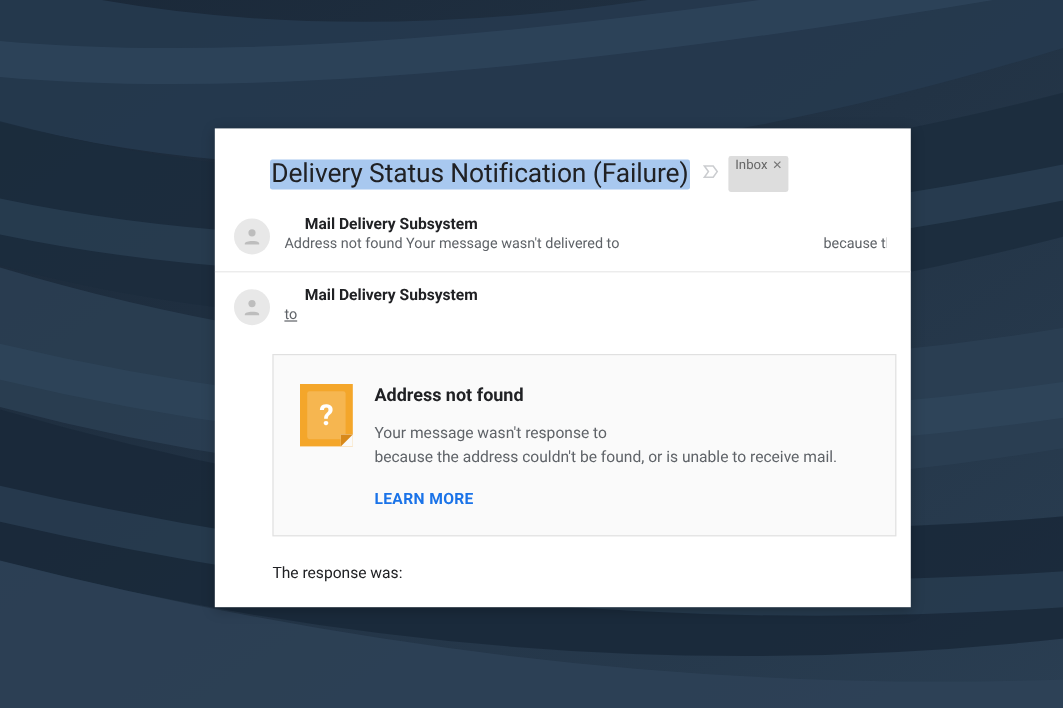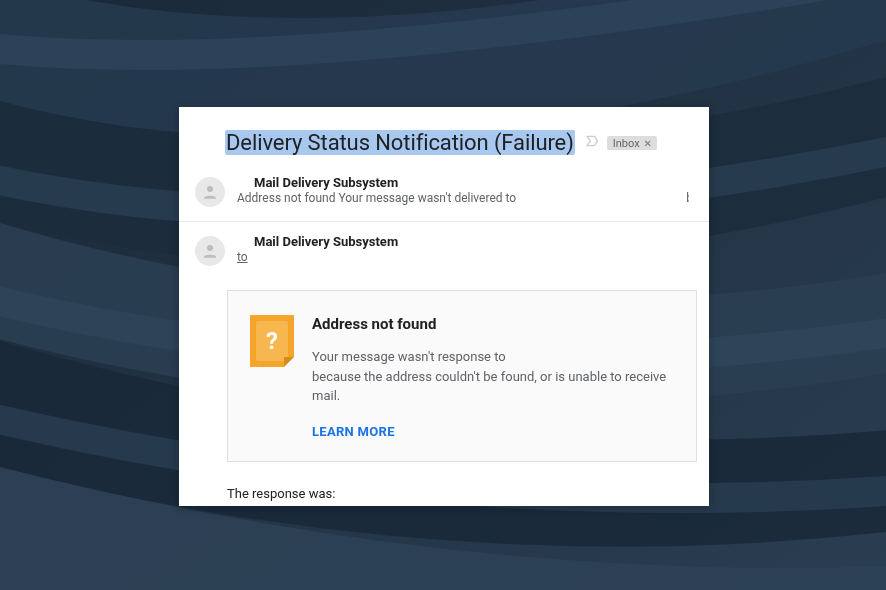--- a/index.html
+++ b/index.html
@@ -16,21 +16,21 @@
   inset: 0;
   background: #1f3044;
   overflow: hidden;
 }
 .bg svg { width: 100%; height: 100%; display: block; }
 
 .email-window {
   position: absolute;
   left: 179px;
   top: 107px;
-  width: 530px;
+  width: 580px;
   height: 399px;
   background: #ffffff;
   box-shadow: 0 2px 10px rgba(0,0,0,0.25);
   overflow: hidden;
   font-size: 13px;
   color: #5f6368;
 }
 .subject-row {
   padding: 23px 20px 8px 46px;
   display: flex;
@@ -55,21 +55,21 @@
   width: 16px; height: 16px;
   color: #cbcdd0;
 }
 .inbox-chip {
   display: inline-flex;
   align-items: center;
   gap: 4px;
   background: #dddddd;
   color: #666;
   font-size: 11px;
-  padding: 1px 5px 0 6px;
+  padding: 1px 5px 16px 6px;
   border-radius: 2px;
 }
 .inbox-chip .x { font-size: 10px; color: #777; }
 
 .msg {
   padding: 12px 20px 12px 10px;
   display: flex;
   gap: 12px;
 }
 .msg.collapsed { border-bottom: 1px solid #e8e8e8; padding-bottom: 14px; }

